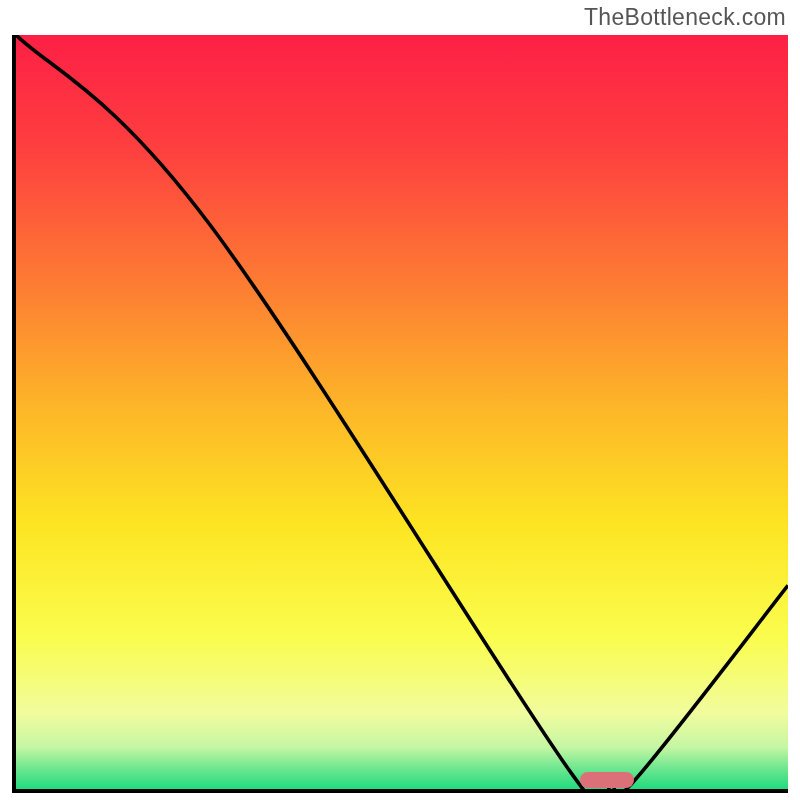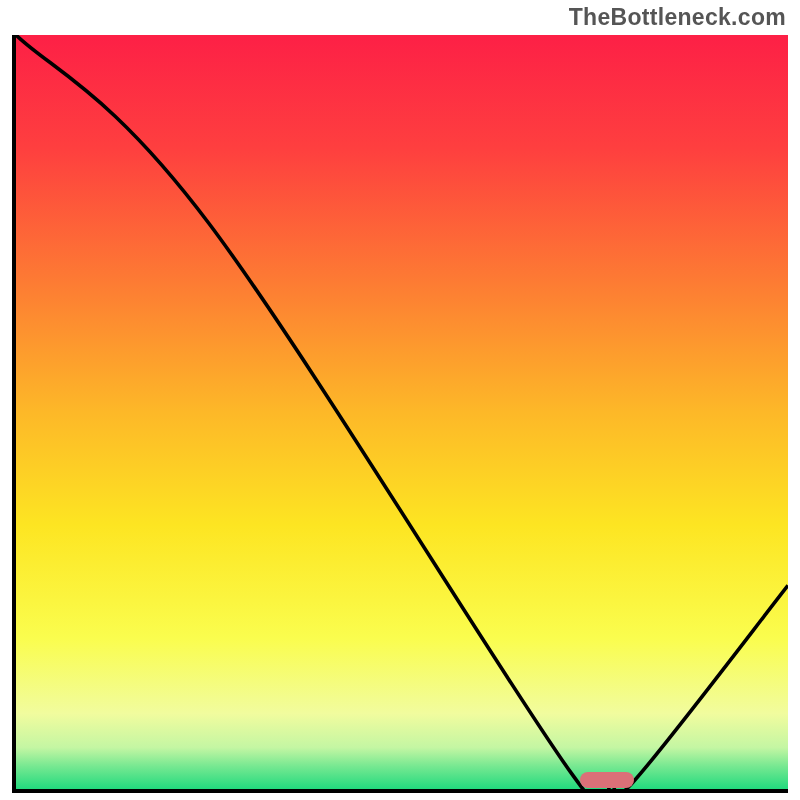--- a/index.html
+++ b/index.html
@@ -15,21 +15,21 @@
     position: relative;
     width: 800px;
     height: 800px;
   }
   .watermark {
     position: absolute;
     top: 4px;
     right: 14px;
     font-size: 23px;
     color: #555555;
-    font-weight: 700;
+    font-weight: 400;
     letter-spacing: 0.3px;
   }
   .plot-frame {
     position: absolute;
     left: 12px;
     top: 35px;
     width: 776px;
     height: 758px;
     border-left: 4px solid #000;
     border-bottom: 4px solid #000;

